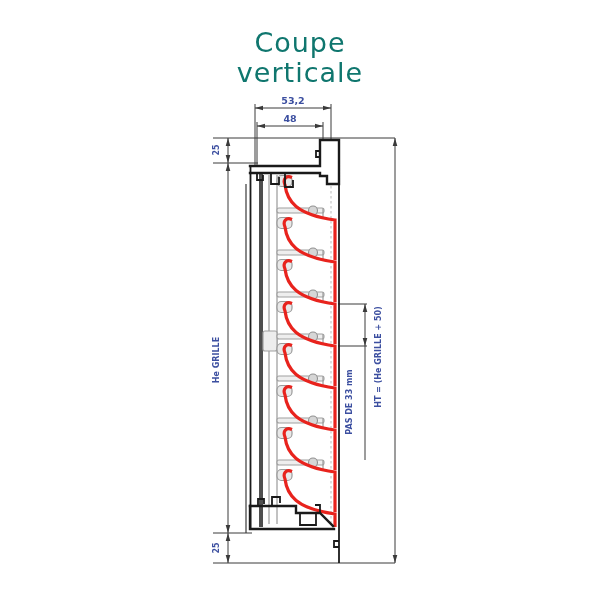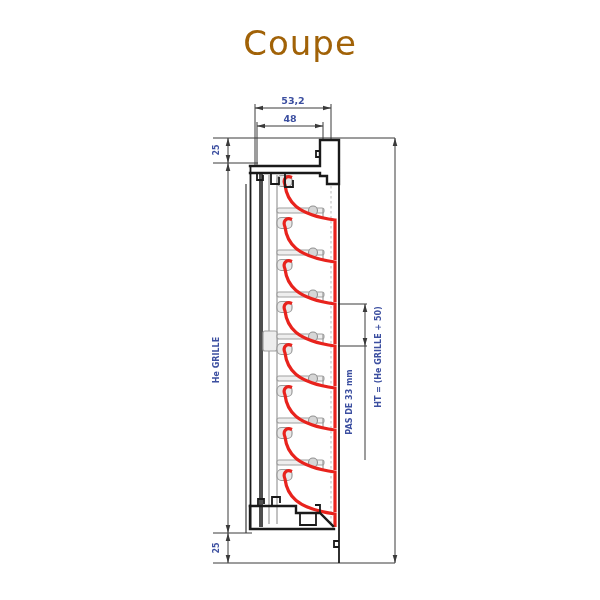--- a/index.html
+++ b/index.html
@@ -1,19 +1,19 @@
 <!DOCTYPE html>
 <html><head>
 <meta charset="utf-8">
 <style>
   html,body{margin:0;padding:0;background:#ffffff;}
   #page{position:relative;width:600px;height:600px;background:#ffffff;overflow:hidden;
         font-family:"DejaVu Sans",sans-serif;}
   #title{position:absolute;top:28px;left:0;width:100%;text-align:center;
-         color:#a16207;font-size:34px;line-height:30px;font-weight:400;letter-spacing:1px;}
+         color:#0f766e;font-size:27px;line-height:30px;font-weight:400;letter-spacing:1px;}
   #drawing{position:absolute;top:0;left:0;}
 
   
   .prof{stroke:#1a1a1a;stroke-width:2.4;fill:none;stroke-linecap:square;}
   .profthin{stroke:#1a1a1a;stroke-width:1.8;fill:none;}
   .wall2{stroke:#3a3a3a;stroke-width:1.2;fill:none;}
   .dim{stroke:#3a3a3a;stroke-width:1;fill:none;}
   .arr{fill:#3a3a3a;stroke:none;}
   .dimtxt{fill:#3c4fa0;font-weight:bold;font-size:9.5px;font-family:"DejaVu Sans",sans-serif;}
   .dimtxt-sm{fill:#3c4fa0;font-weight:bold;font-size:8px;font-family:"DejaVu Sans",sans-serif;}
@@ -27,20 +27,21 @@
   .dotted{stroke:#bbbbbb;stroke-width:1;fill:none;stroke-dasharray:2.5 2.5;}
   .splice{fill:#ededed;stroke:#a0a0a0;stroke-width:1.2;}
 </style>
 </head>
 <body>
 
 <div id="page">
 
   <div id="title">
     <div>Coupe</div>
+    <div>verticale</div>
   </div>
 
   <svg id="drawing" width="600" height="600" viewBox="0 0 600 600">
 
     <defs>
       <path id="ar-up" class="arr" d="M0,0 L-2.3,8 L2.3,8 Z"></path>
       <path id="ar-dn" class="arr" d="M0,0 L-2.3,-8 L2.3,-8 Z"></path>
       <path id="ar-lf" class="arr" d="M0,0 L8,-2.3 L8,2.3 Z"></path>
       <path id="ar-rt" class="arr" d="M0,0 L-8,-2.3 L-8,2.3 Z"></path>
 

